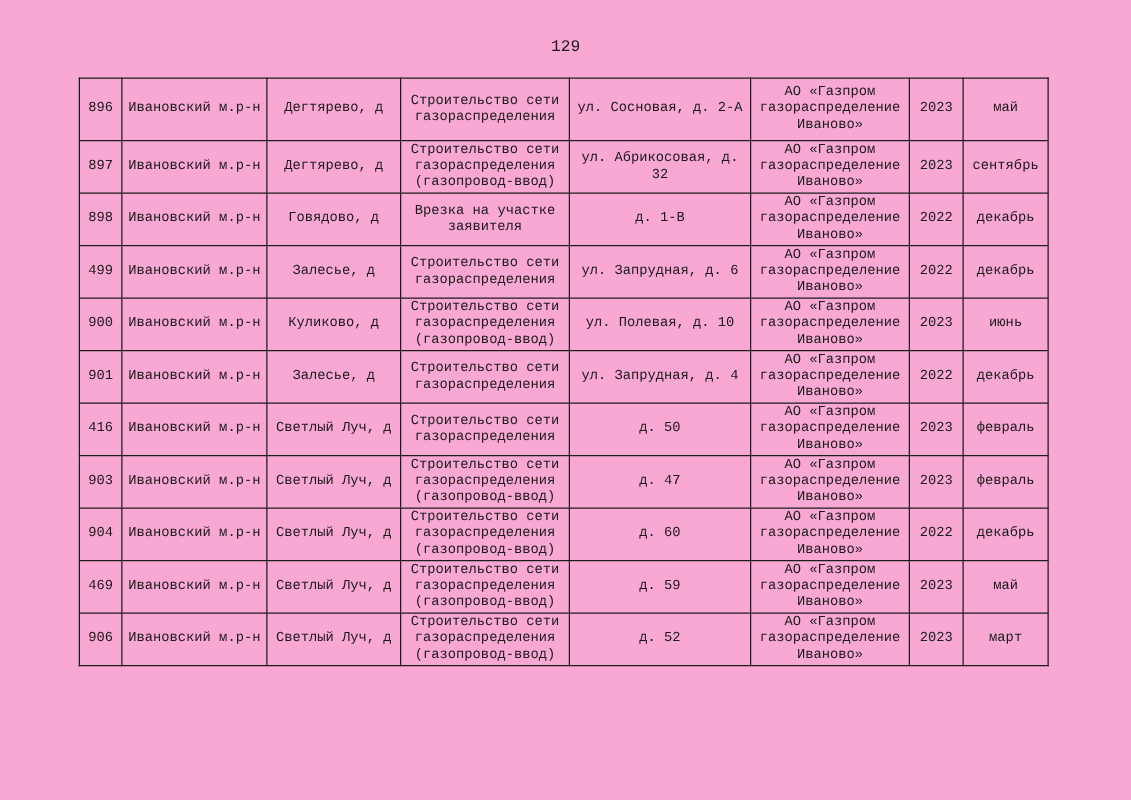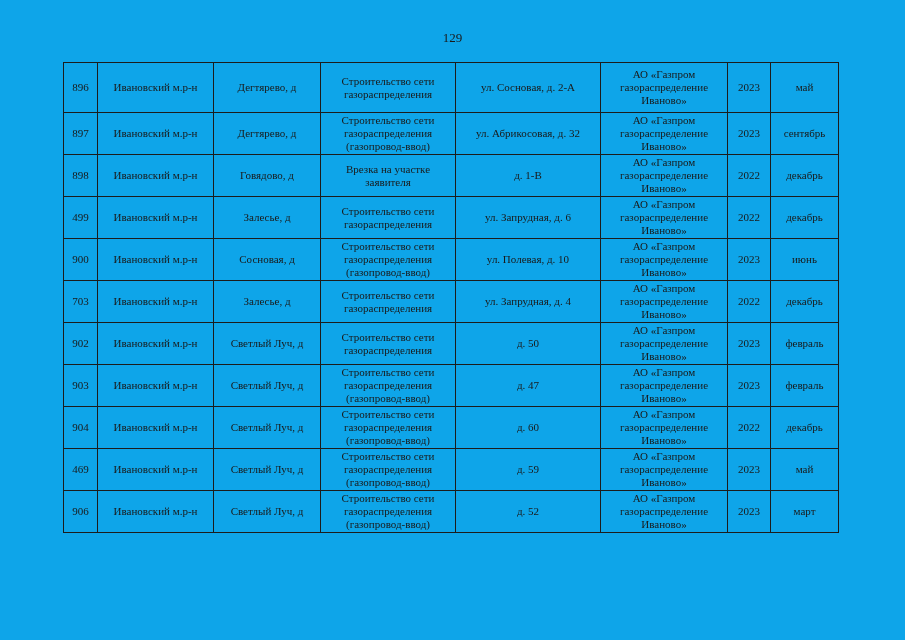--- a/index.html
+++ b/index.html
@@ -4,22 +4,22 @@
 <style>
   html, body {
     margin: 0;
     padding: 0;
     background: #ffffff;
   }
   .page {
     position: relative;
     width: 905px;
     height: 640px;
-    background: #0ea5e9;
-    font-family: Liberation Serif, serif;
+    background: #f9a8d4;
+    font-family: Liberation Mono, monospace;
     color: #1a1a1a;
     overflow: hidden;
   }
   .page-number {
     position: absolute;
     top: 30px;
     left: 0;
     width: 905px;
     text-align: center;
     font-size: 13px;
@@ -107,39 +107,39 @@
         <td>Залесье, д</td>
         <td>Строительство сети газораспределения</td>
         <td>ул. Запрудная, д. 6</td>
         <td>АО «Газпром газораспределение Иваново»</td>
         <td>2022</td>
         <td>декабрь</td>
       </tr>
       <tr>
         <td>900</td>
         <td>Ивановский м.р-н</td>
-        <td>Сосновая, д</td>
+        <td>Куликово, д</td>
         <td>Строительство сети газораспределения (газопровод-ввод)</td>
         <td>ул. Полевая, д. 10</td>
         <td>АО «Газпром газораспределение Иваново»</td>
         <td>2023</td>
         <td>июнь</td>
       </tr>
       <tr>
-        <td>703</td>
+        <td>901</td>
         <td>Ивановский м.р-н</td>
         <td>Залесье, д</td>
         <td>Строительство сети газораспределения</td>
         <td>ул. Запрудная, д. 4</td>
         <td>АО «Газпром газораспределение Иваново»</td>
         <td>2022</td>
         <td>декабрь</td>
       </tr>
       <tr>
-        <td>902</td>
+        <td>416</td>
         <td>Ивановский м.р-н</td>
         <td>Светлый Луч, д</td>
         <td>Строительство сети газораспределения</td>
         <td>д. 50</td>
         <td>АО «Газпром газораспределение Иваново»</td>
         <td>2023</td>
         <td>февраль</td>
       </tr>
       <tr>
         <td>903</td>

